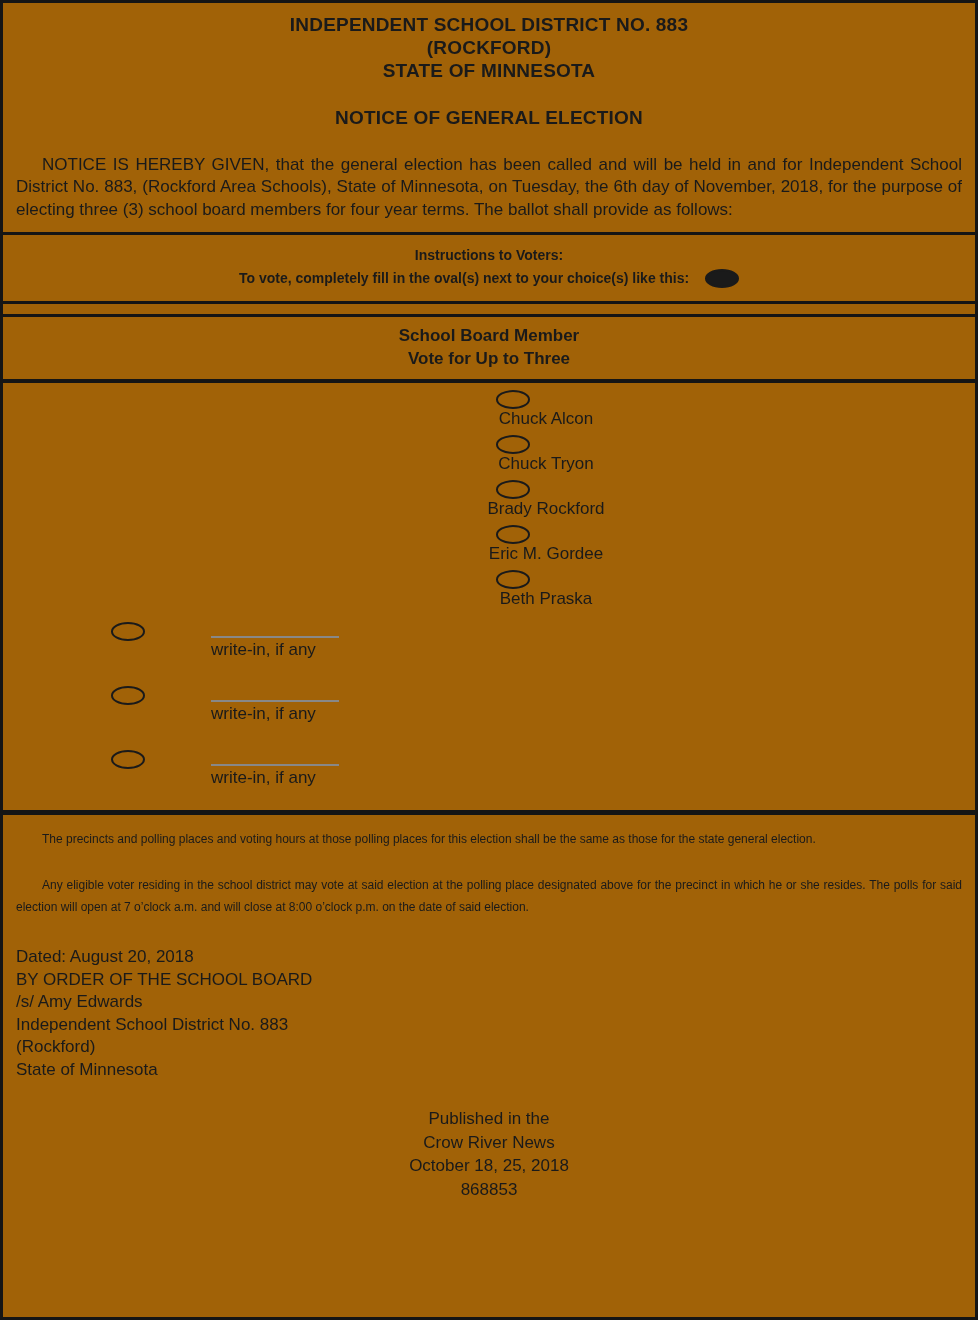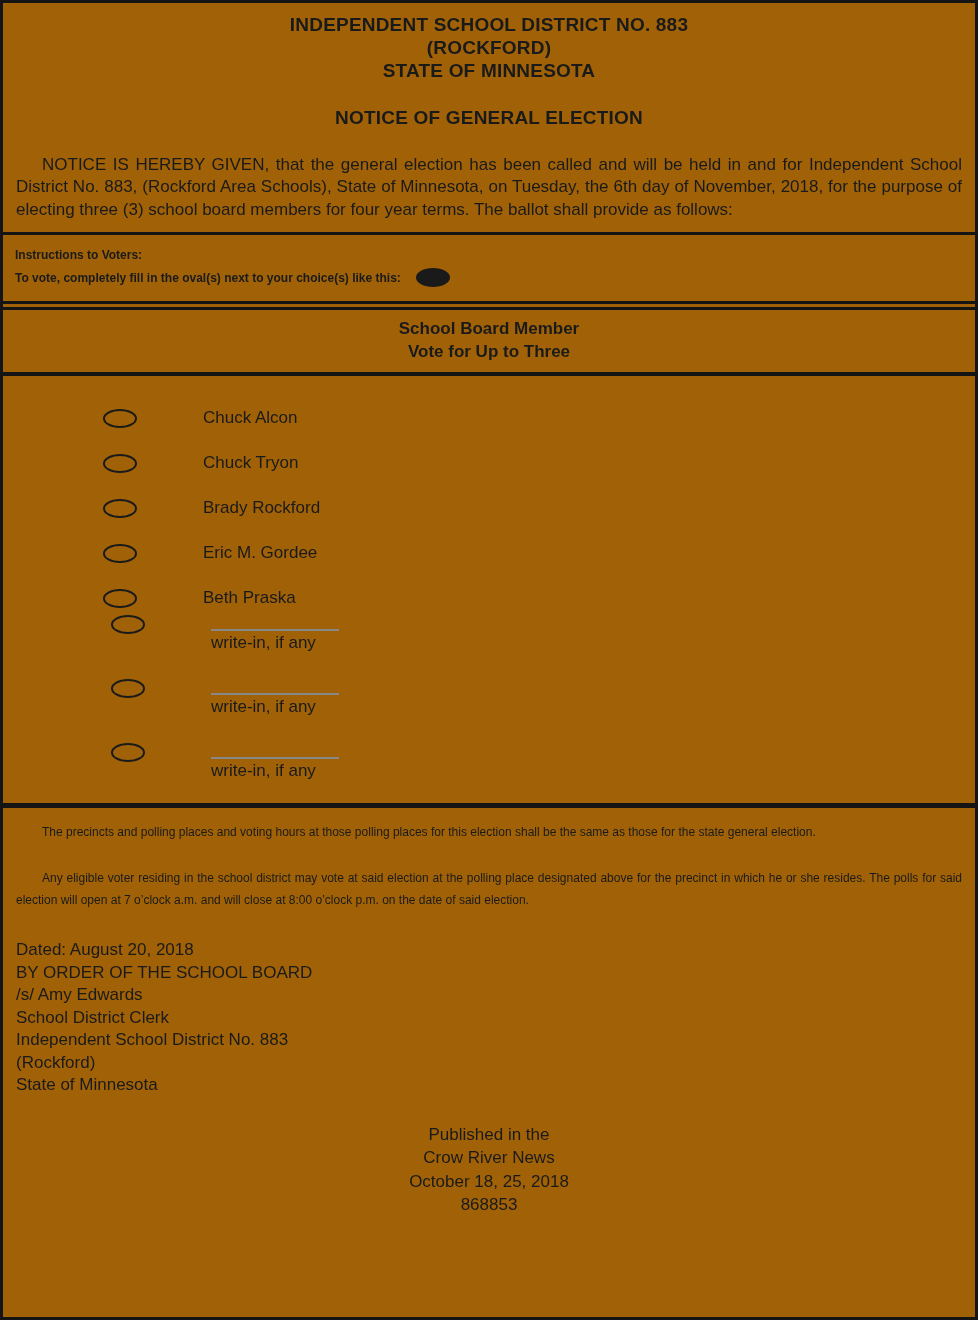--- a/index.html
+++ b/index.html
@@ -40,22 +40,23 @@
     line-height: 22.4px;
     text-align: justify;
     text-indent: 26px;
   }
 
   
   .box-instructions {
     border-top: 3px solid #151515;
     border-bottom: 3px solid #151515;
     padding: 9px 12px 11px 12px;
-    font-weight: bold;
-    font-size: 12px;
+    text-align: center;
+    font-weight: bold;
+    font-size: 14px;
     line-height: 23px;
   }
   .instr-line { display: block; }
   .oval {
     display: inline-block;
     width: 34px;
     height: 19px;
     border: 2.5px solid #1a1a1a;
     border-radius: 50%;
     background: transparent;
@@ -63,40 +64,41 @@
   }
   .oval.filled {
     background: #1a1a1a;
     border-color: #1a1a1a;
     margin-left: 12px;
     margin-top: -3px;
   }
 
   
   .box-board {
-    margin-top: 3px;
+    margin-top: 10px;
     border-top: 3px solid #151515;
     border-bottom: 4px solid #151515;
     padding: 7px 0 9px 0;
     text-align: center;
     font-weight: bold;
     font-size: 17px;
     line-height: 23px;
   }
 
   
   .ballot {
     border-bottom: 5px solid #151515;
     padding: 7px 0 3px 0;
   }
   .c-row {
     display: flex;
-    align-items: flex-end;
+    align-items: center;
     height: 45px;
-    padding-left: 100px;
+    padding-left: 48px;
+    flex-direction: column;
   }
   .c-name {
     margin-left: 66px;
     font-size: 17px;
   }
   .w-row {
     display: flex;
     align-items: flex-start;
     height: 64px;
     padding-left: 108px;
@@ -217,21 +219,20 @@
   </section>
 
   <section class="lower">
     <p>The precincts and polling places and voting hours at those polling places for this election shall be the same as those for the state general election.</p>
     <p>Any eligible voter residing in the school district may vote at said election at the polling place designated above for the precinct in which he or she resides. The polls for said election will open at 7 o’clock a.m. and will close at 8:00 o’clock p.m. on the date of said election.</p>
 
     <div class="sig-block">
       <div class="sig-line">Dated: August 20, 2018</div>
       <div class="sig-line">BY ORDER OF THE SCHOOL BOARD</div>
       <div class="sig-line">/s/ Amy Edwards</div>
-      <div class="sig-line">School District Clerk</div>
       <div class="sig-line">Independent School District No. 883</div>
       <div class="sig-line">(Rockford)</div>
       <div class="sig-line">State of Minnesota</div>
     </div>
 
     <div class="pub-block">
       <div class="pub-line">Published in the</div>
       <div class="pub-line">Crow River News</div>
       <div class="pub-line">October 18, 25, 2018</div>
       <div class="pub-line">868853</div>

